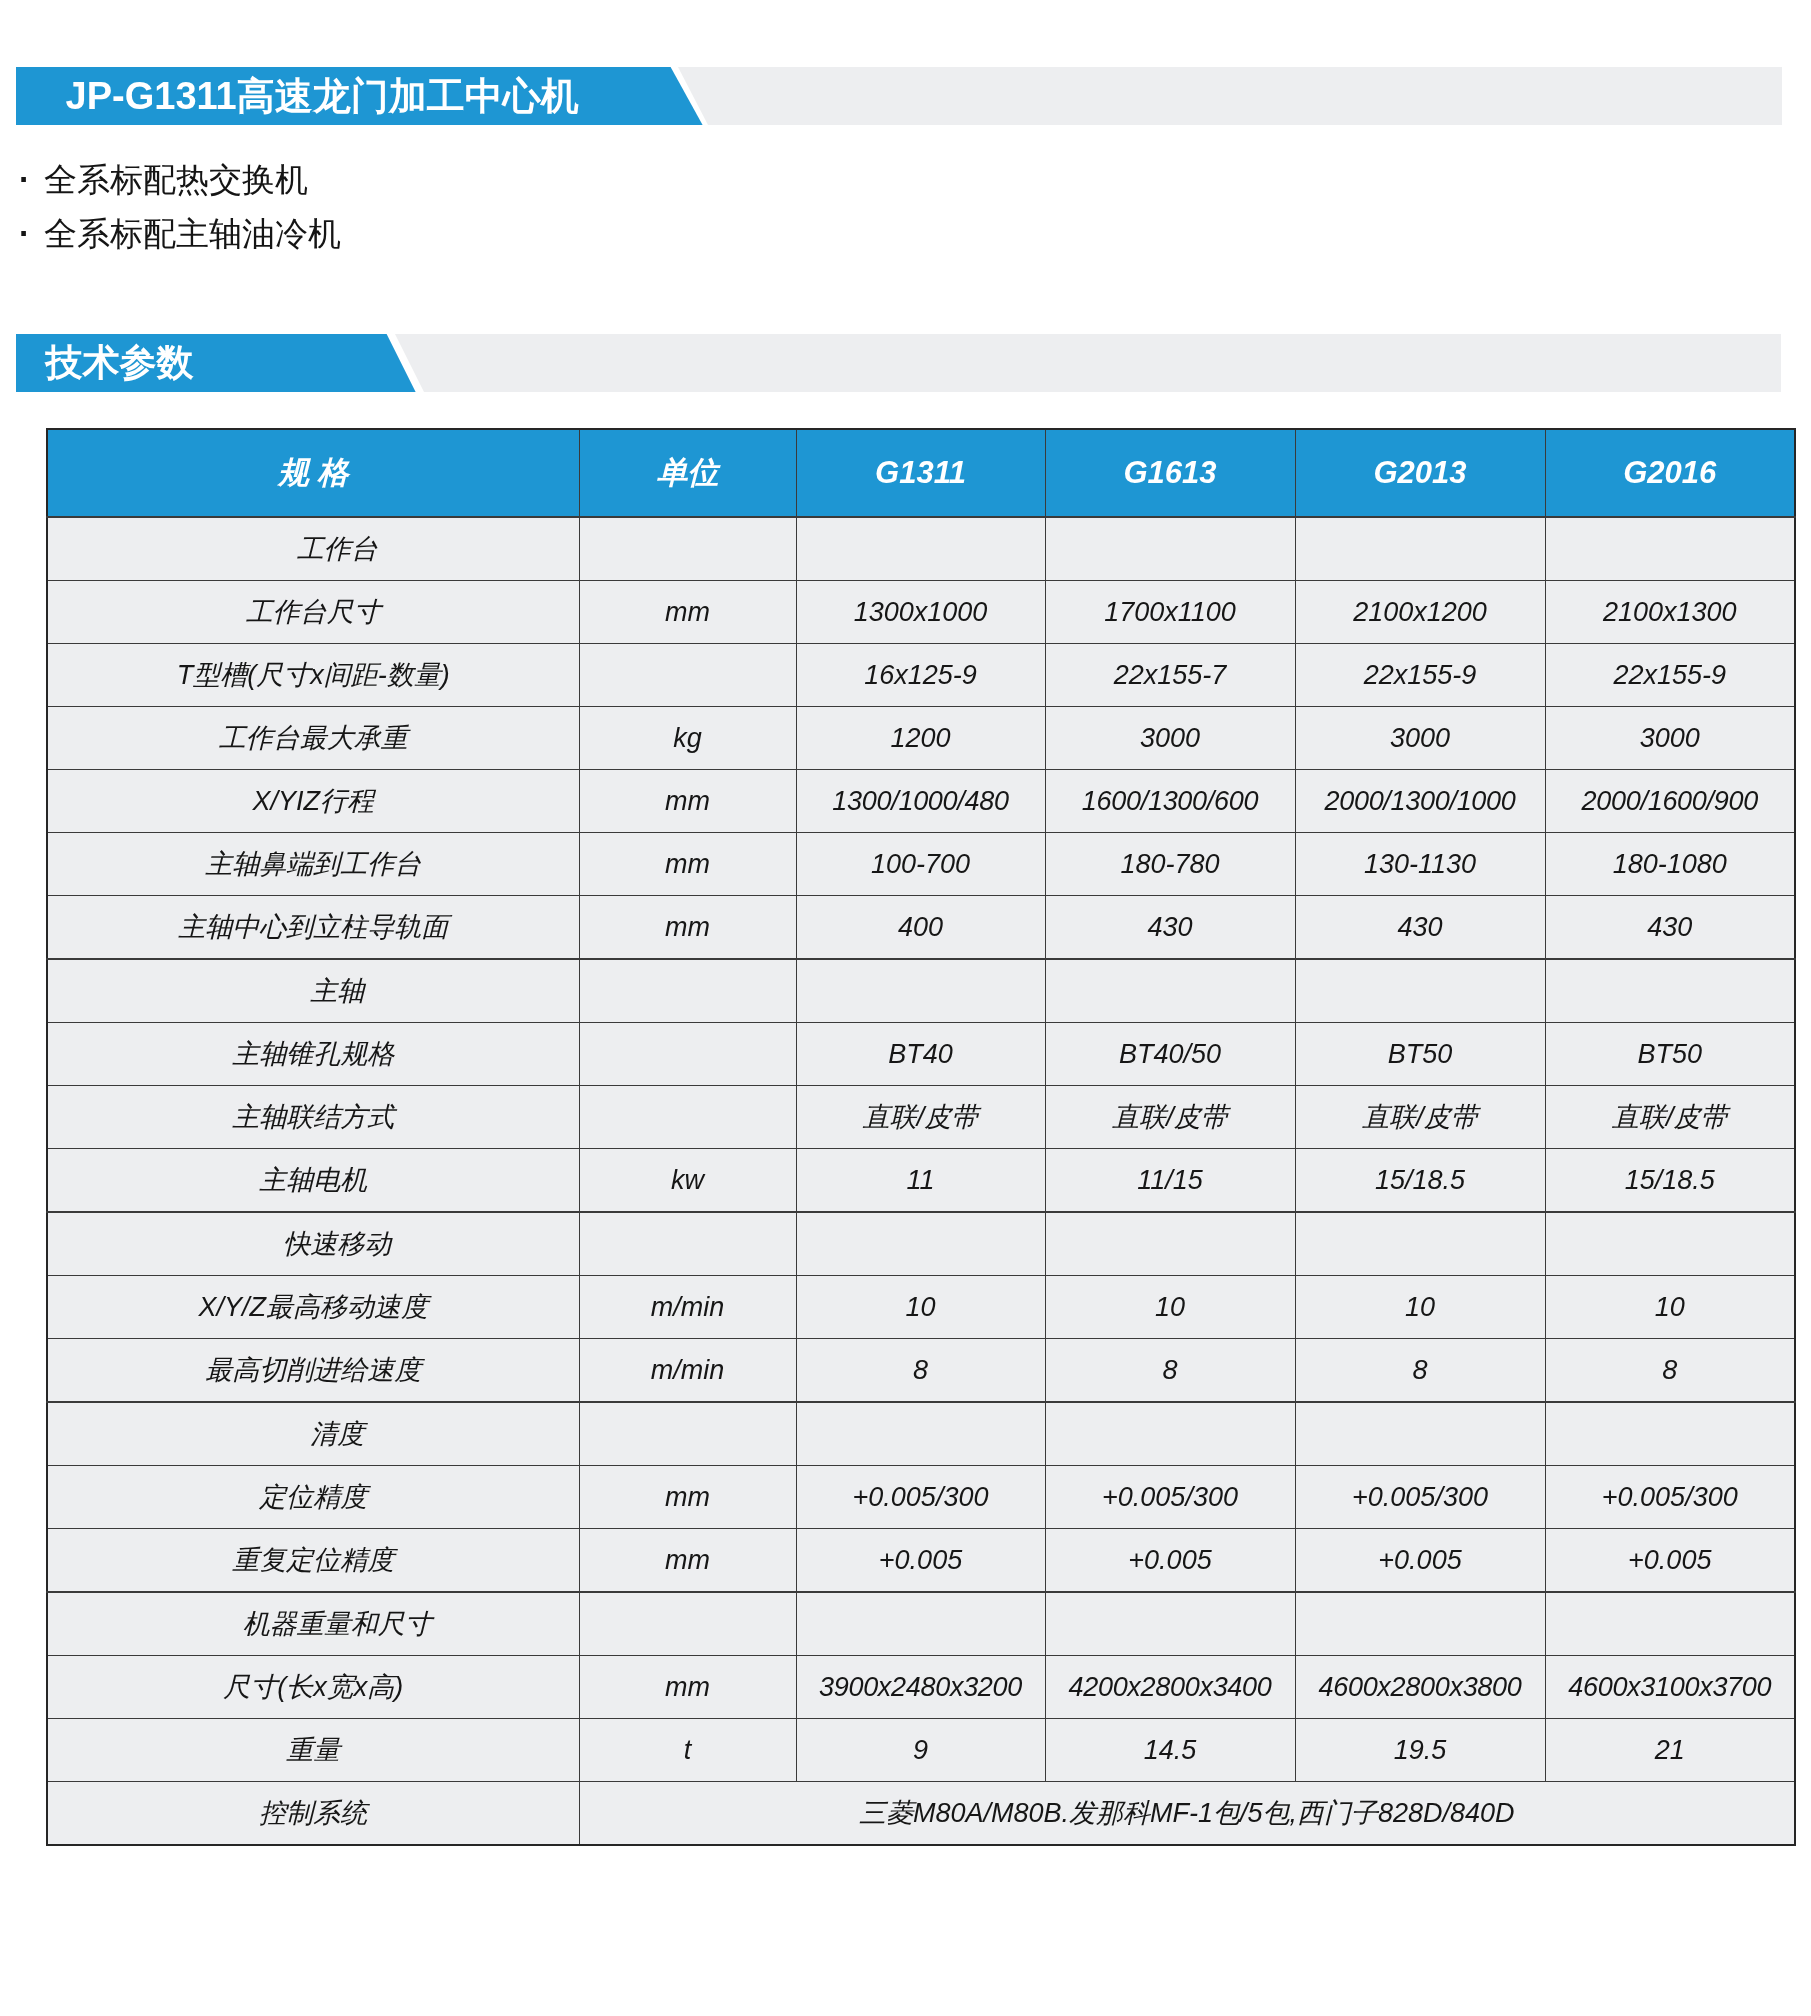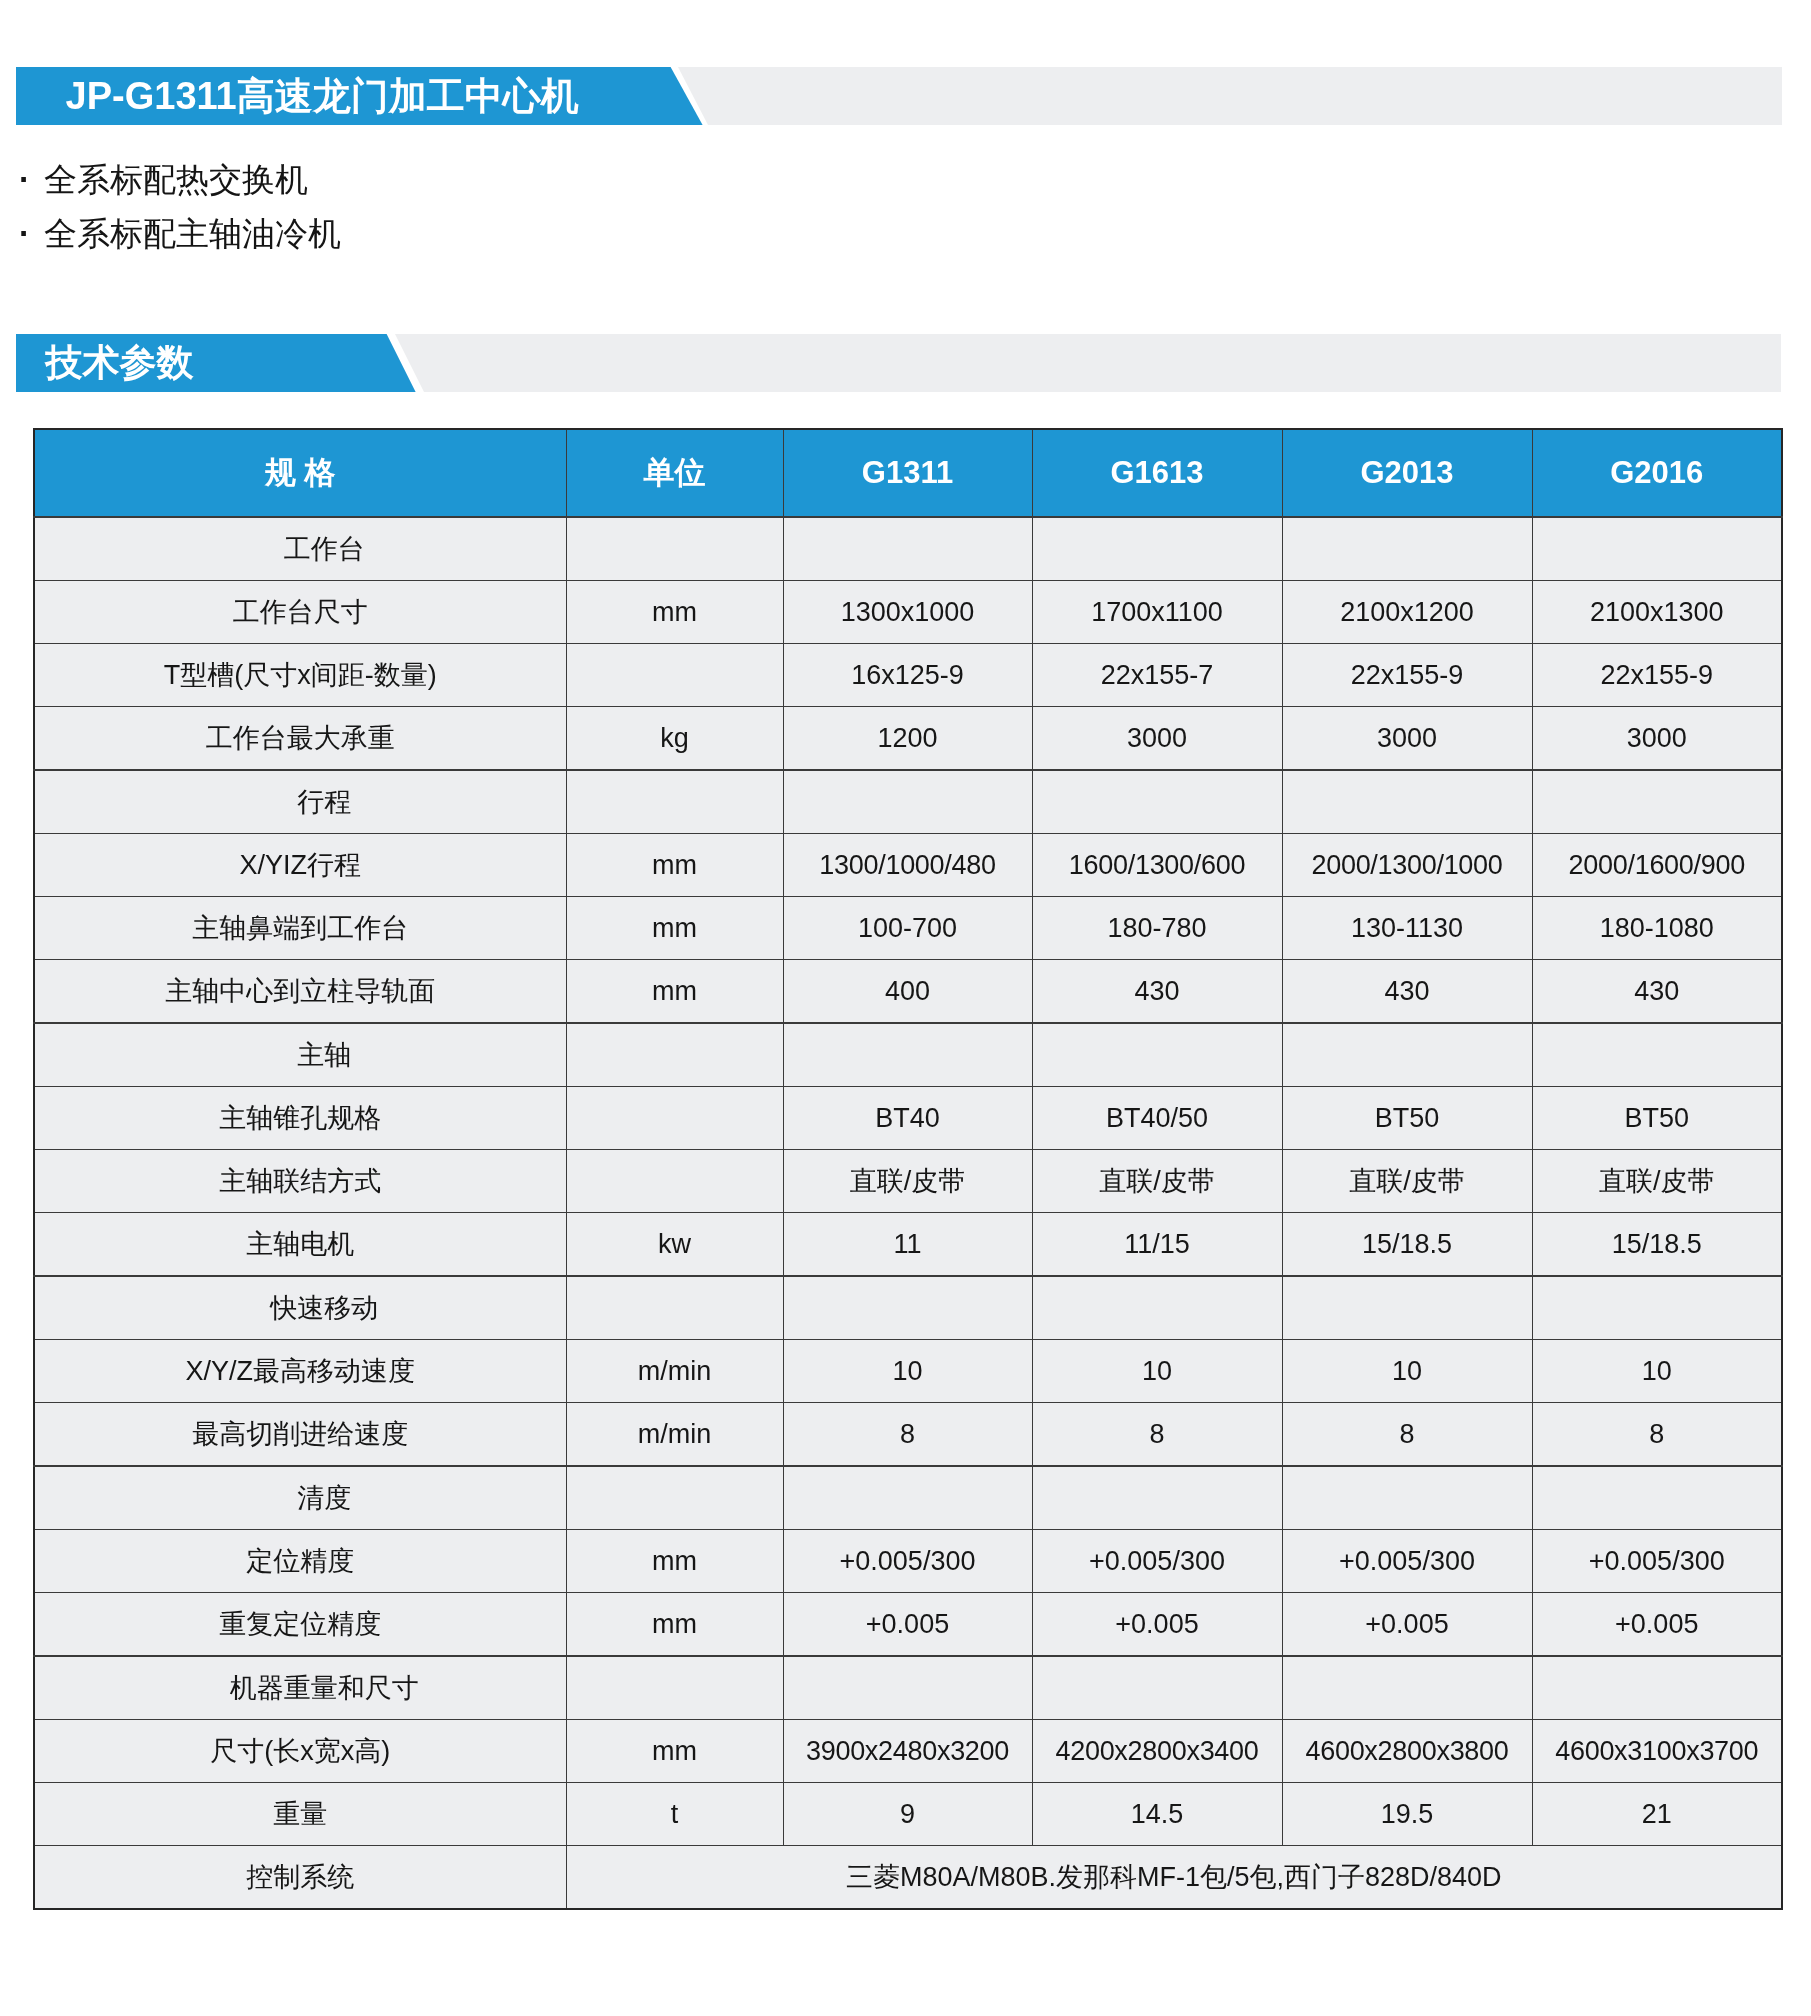--- a/index.html
+++ b/index.html
@@ -20,23 +20,24 @@
   #banner2{left:15.6px;top:291px;width:400px;height:58px;padding-left:30px;font-size:37px;
     clip-path:polygon(0 0,371px 0,100% 100%,0 100%);z-index:2;}
   #banner2-tail{left:395px;top:291px;width:1386px;height:58px;
     clip-path:polygon(0 0,100% 0,100% 100%,29px 100%);z-index:1;}
   
   .bullets{position:absolute;left:19px;top:110px;color:#151515;font-size:33px;font-weight:500;}
   .bullet-item{display:flex;align-items:center;height:54px;}
   .bullet-dot{margin-right:14px;font-weight:700;}
   
   table.spec{
-    position:absolute;left:33px;top:385px;width:1749px;
+    position:absolute;left:46px;top:385px;width:1749px;
     border-collapse:collapse;table-layout:fixed;
     border:2.6px solid #262626;
+    font-style:italic;
   }
   table.spec th,table.spec td{
     border:1.7px solid #3a3a3a;text-align:center;vertical-align:middle;
     padding:0;overflow:hidden;white-space:nowrap;
   }
   table.spec thead th{
     background:#1E96D3;color:#ffffff;font-size:31px;font-weight:600;height:86px;
   }
   table.spec tbody td{
     background:#EDEEF0;color:#161616;font-size:27px;height:62px;font-weight:400;
@@ -116,28 +117,20 @@
           <td>22x155-9</td>
         </tr>
         <tr>
           <td>工作台最大承重</td>
           <td>kg</td>
           <td>1200</td>
           <td>3000</td>
           <td>3000</td>
           <td>3000</td>
         </tr>
-        <tr class="section-row">
-          <td>行程</td>
-          <td></td>
-          <td></td>
-          <td></td>
-          <td></td>
-          <td></td>
-        </tr>
         <tr>
           <td>X/YIZ行程</td>
           <td>mm</td>
           <td class="sz-mid">1300/1000/480</td>
           <td class="sz-mid">1600/1300/600</td>
           <td class="sz-mid">2000/1300/1000</td>
           <td class="sz-mid">2000/1600/900</td>
         </tr>
         <tr>
           <td>主轴鼻端到工作台</td>

